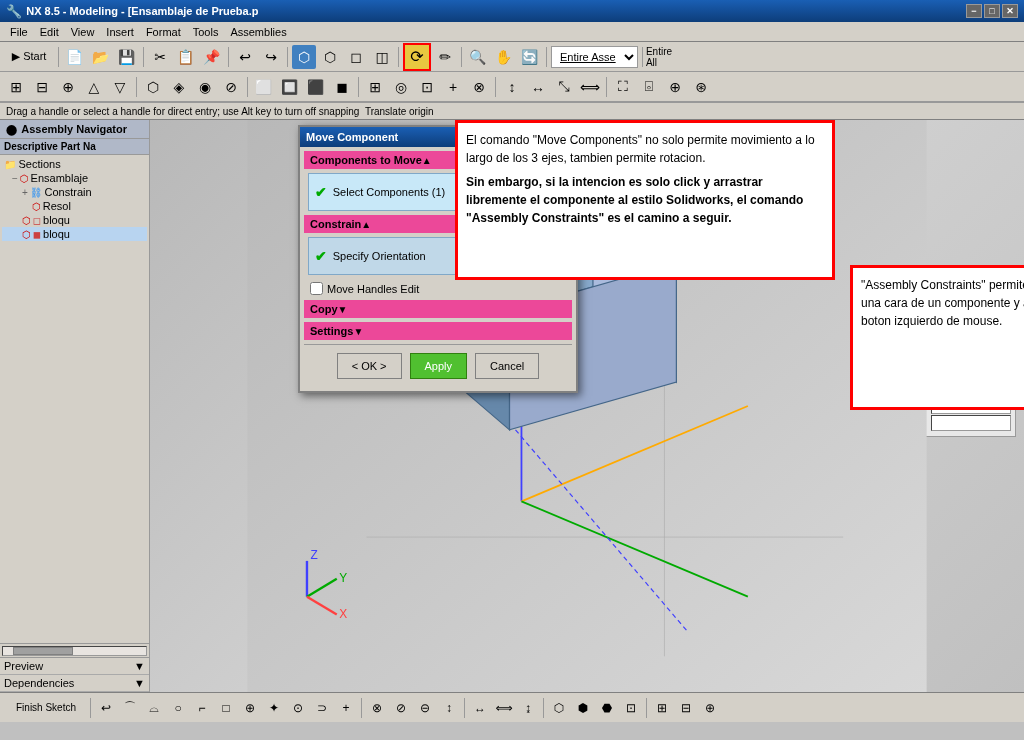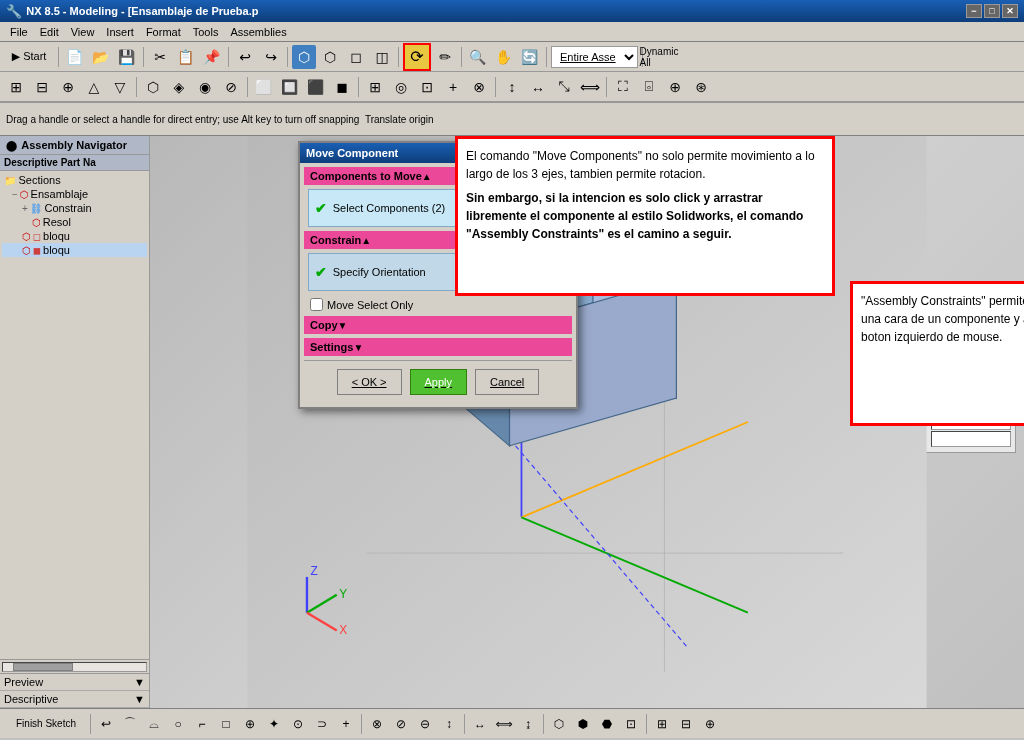--- a/index.html
+++ b/index.html
@@ -59,21 +59,21 @@
       display: flex;
       align-items: center;
       padding: 2px 4px;
       border-bottom: 1px solid #999;
       gap: 2px;
     }
 
     
     #statusbar {
       background: #d4d0c8;
-      height: 34px;
+      height: 18px;
       display: flex;
       align-items: center;
       padding: 0 6px;
       font-size: 10px;
       border-top: 1px solid #999;
       border-bottom: 1px solid #808080;
     }
 
     
     #main {
@@ -176,21 +176,20 @@
       width: 28px; height: 28px;
       background: #d4d0c8;
       border: 1px solid #999;
       display: flex; align-items: center; justify-content: center;
       cursor: pointer; font-size: 16px;
     }
     .dialog-buttons {
       display: flex; justify-content: center; gap: 8px;
       padding: 8px 4px;
       border-top: 1px solid #999;
-      text-decoration: underline;
     }
     .dlg-btn {
       height: 26px; padding: 0 14px;
       border: 1px solid #808080;
       background: #d4d0c8;
       font-size: 11px;
       cursor: pointer;
     }
     .dlg-btn-apply {
       background: #50c030;
@@ -317,21 +316,21 @@
   <div class="tb-btn">✏</div>
   <div class="tb-separator"></div>
   <div class="tb-btn">🔍</div>
   <div class="tb-btn">✋</div>
   <div class="tb-btn">🔄</div>
   <div class="tb-separator"></div>
   <select class="tb-dropdown">
     <option>Entire Asse</option>
   </select>
   <div class="tb-separator"></div>
-  <div class="tb-btn" style="font-size:10px;">Dynamic All</div>
+  <div class="tb-btn" style="font-size:10px;">Entire All</div>
 </div>
 
 <div class="toolbar2">
   <div class="tb-btn">⊞</div>
   <div class="tb-btn">⊟</div>
   <div class="tb-btn">⊕</div>
   <div class="tb-btn">△</div>
   <div class="tb-btn">▽</div>
   <div class="tb-separator"></div>
   <div class="tb-btn">⬡</div>
@@ -411,21 +410,21 @@
       <div class="scroll-track">
         <div class="scroll-thumb"></div>
       </div>
     </div>
     <div class="left-bottom">
       <div class="left-section">
         <span>Preview</span>
         <span style="cursor:pointer;">▼</span>
       </div>
       <div class="left-section">
-        <span>Descriptive</span>
+        <span>Dependencies</span>
         <span style="cursor:pointer;">▼</span>
       </div>
     </div>
   </div>
 
   <div id="viewport">
 
     <span class="coord-label" style="top:40px; left:230px;">ZC</span>
     <span class="coord-label" style="top:120px; left:360px;">YC</span>
     <span class="coord-label" style="top:175px; left:420px;">XC</span>
@@ -513,21 +512,21 @@
       <div class="dialog-body">
 
         <div class="collapsible-section">
           <div class="section-header">
             <span>Components to Move</span>
             <span class="section-arrow">▲</span>
           </div>
 
           <div class="select-components-row">
             <span class="checkmark">✔</span>
-            <span style="flex:1; font-size:11px;">Select Components (2)</span>
+            <span style="flex:1; font-size:11px;">Select Components (1)</span>
             <div class="icon-btn">
               <svg width="18" height="18" viewBox="0 0 18 18">
                 <rect x="2" y="2" width="14" height="14" fill="none" stroke="#666" stroke-width="1.5"></rect>
                 <path d="M5,9 L9,13 L13,5" stroke="#0066cc" stroke-width="2" fill="none"></path>
               </svg>
             </div>
           </div>
         </div>
 
         <div class="collapsible-section">
@@ -552,21 +551,21 @@
                 <rect x="3" y="3" width="12" height="12" fill="none" stroke="#666" stroke-width="1.5"></rect>
                 <path d="M3,9 L15,9" stroke="#666" stroke-width="1"></path>
                 <path d="M9,3 L9,15" stroke="#666" stroke-width="1"></path>
                 <text x="6" y="8" font-size="5" fill="#333">Z</text>
               </svg>
             </div>
           </div>
 
           <div class="checkbox-row">
             <input type="checkbox" style="">
-            <span>Move Select Only</span>
+            <span>Move Handles Edit</span>
           </div>
         </div>
 
         <div class="collapsible-section">
           <div class="section-header">
             <span>Copy</span>
             <span class="section-arrow">▼</span>
           </div>
         </div>
 

